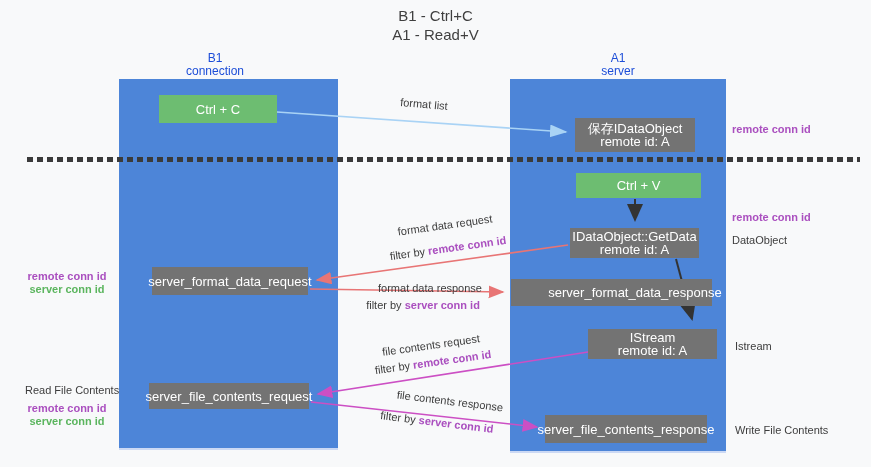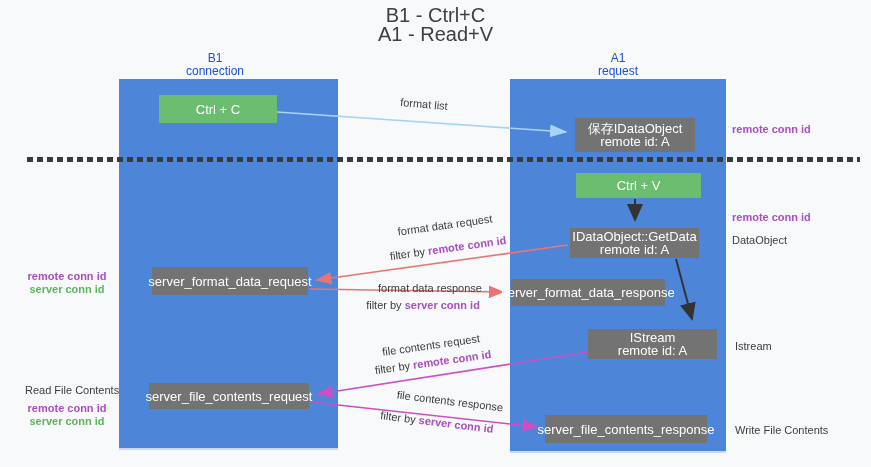--- a/index.html
+++ b/index.html
@@ -1,21 +1,21 @@
 <!DOCTYPE html>
 <html><head>
 <meta charset="utf-8">
 <style>
   html,body{margin:0;padding:0;}
   .canvas{
     position:relative;width:871px;height:467px;background:#f8f9fa;
     font-family:"Liberation Sans",sans-serif;overflow:hidden;
   }
   .title{position:absolute;top:6px;left:0;width:100%;text-align:center;
-    font-size:20px;color:#3f3f3f;line-height:19px;}
+    font-size:15px;color:#3f3f3f;line-height:19px;}
   .colhdr{position:absolute;text-align:center;font-size:12px;color:#1d4ed8;line-height:13px;}
   .lane{position:absolute;background:#4d85d8;border-bottom:2px solid #ccd9f4;}
   .node{position:absolute;display:flex;flex-direction:column;align-items:center;
     justify-content:center;color:#fff;font-size:13px;text-align:center;line-height:13px;}
   .orange{background:#737373;}
   .green{background:#6dbd71;}
   .lbl{position:absolute;font-size:11px;color:#3d3d3d;white-space:nowrap;}
   .purple{color:#aa4fbf;font-weight:bold;}
   .grntxt{color:#5bb55e;font-weight:bold;}
   .dashes{position:absolute;left:27px;top:157px;width:833px;height:5px;
@@ -32,21 +32,21 @@
     <div>B1 - Ctrl+C</div>
     <div>A1 - Read+V</div>
   </div>
 
   <div class="colhdr" style="left:155px;top:52px;width:120px;">
     <div>B1</div>
     <div>connection</div>
   </div>
   <div class="colhdr" style="left:558px;top:52px;width:120px;">
     <div>A1</div>
-    <div>request</div>
+    <div>server</div>
   </div>
 
   <div class="lane" style="left:119px;top:79px;width:219px;height:369px;"></div>
   <div class="lane" style="left:510px;top:79px;width:216px;height:372px;"></div>
 
   <div class="dashes"></div>
 
   <svg class="arrows" width="871" height="467" viewBox="0 0 871 467">
     <defs>
       <marker id="m-blue" markerWidth="12" markerHeight="10" refX="10" refY="4" orient="auto">
@@ -86,21 +86,21 @@
 
   <div class="node orange" style="left:570px;top:228px;width:129px;height:30px;">
     <span>IDataObject::GetData</span>
     <span>remote id: A</span>
   </div>
 
   <div class="node orange" style="left:152px;top:267px;width:156px;height:28px;">
     <span>server_format_data_request</span>
   </div>
 
-  <div class="node orange" style="left:511px;top:279px;width:154px;height:27px;">
+  <div class="node orange" style="left:511px;top:279px;width:154px;height:27px;padding-left:47px;">
     <span>server_format_data_response</span>
   </div>
 
   <div class="node orange" style="left:588px;top:329px;width:129px;height:30px;">
     <span>IStream</span>
     <span>remote id: A</span>
   </div>
 
   <div class="node orange" style="left:149px;top:383px;width:160px;height:26px;">
     <span>server_file_contents_request</span>

